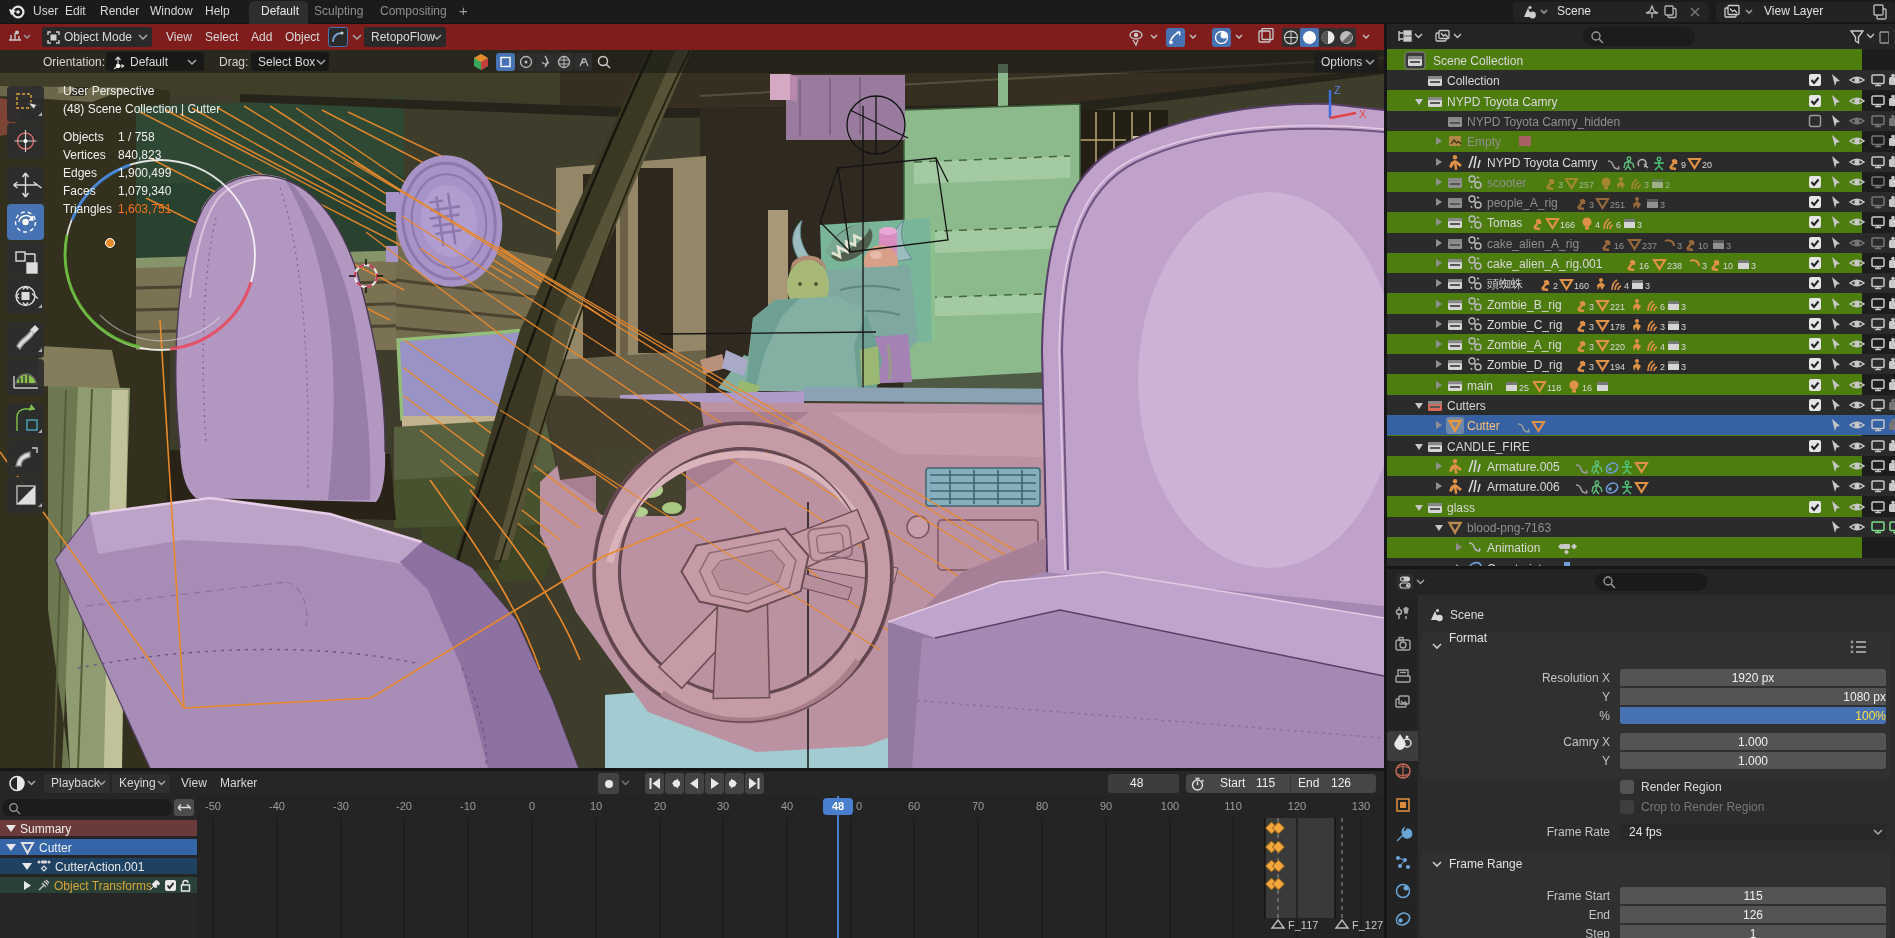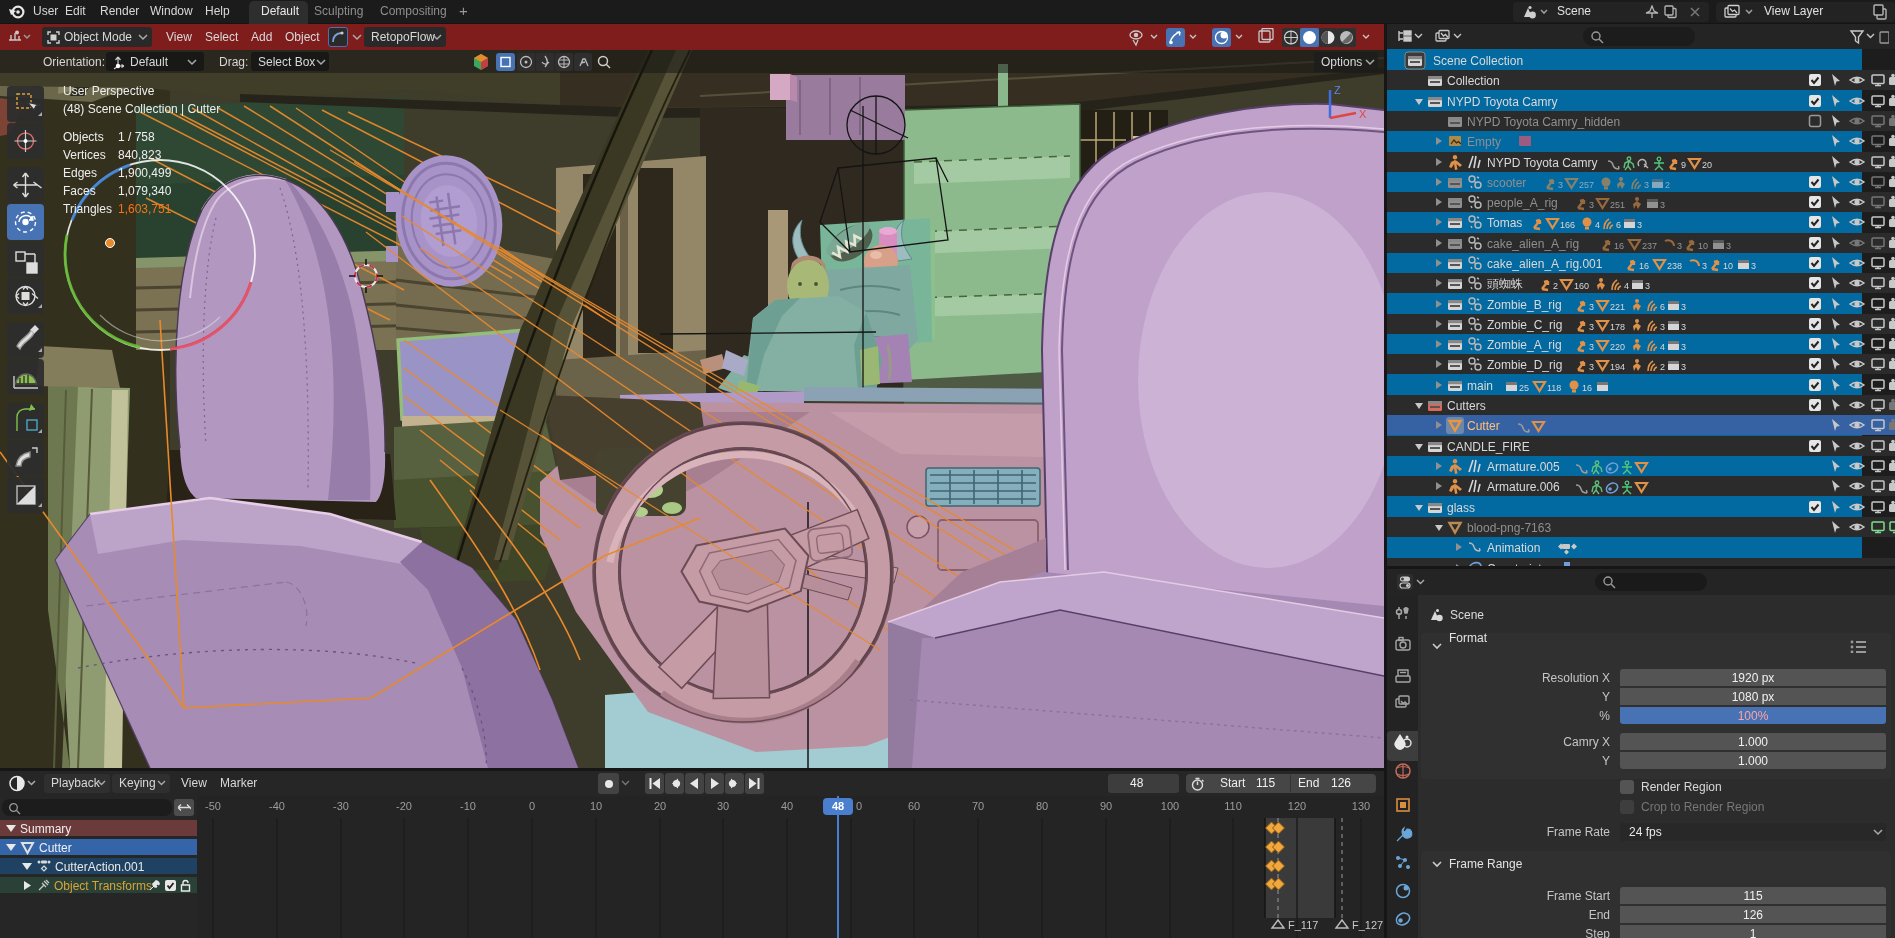--- a/index.html
+++ b/index.html
@@ -528,21 +528,21 @@
       <path d="M10 418 L28 400 l0 18 Z" fill="#ddd" stroke="none"></path>
 </g>
 <g fill="#aaa">
       <path d="M31 30 l4 0 l0 -4 Z"></path>
       <path d="M31 222 l4 0 l0 -4 Z"></path>
       <path d="M31 266 l4 0 l0 -4 Z"></path>
       <path d="M31 347 l4 0 l0 -4 Z"></path>
       <path d="M31 421 l4 0 l0 -4 Z"></path>
     </g>
 </svg>
-<div class="ab" style="left:1387px;top:24px;width:475px;height:545px;background:#0369a1;">
+<div class="ab" style="left:1387px;top:24px;width:475px;height:545px;background:#4d7c0f;">
 <div class="ab" style="left:0;top:0;width:508px;height:25px;background:#242424;"></div>
 <svg class="ab" style="left:9px;top:4px;" width="76" height="17" viewBox="0 0 76 17">
       <g stroke="#c8c8c8" stroke-width="1.4" fill="none">
         <path d="M3 3 v10 M3 5 h4 M3 11 h4"></path>
         <rect x="8" y="3" width="7" height="4" fill="#c8c8c8"></rect>
         <rect x="8" y="9" width="7" height="4" fill="#c8c8c8"></rect>
         <path d="M19 6 l3.5 3.5 L26 6"></path>
       </g>
       <g stroke="#c8c8c8" stroke-width="1.3" fill="none">
         <rect x="40" y="5" width="10" height="8" rx="1"></rect>
@@ -1818,24 +1818,24 @@
         <rect x="7" y="7" width="10" height="2"></rect>
         <circle cx="3" cy="13" r="1.4"></circle>
         <rect x="7" y="12" width="10" height="2"></rect>
       </g>
     </svg>
 <div class="tx" style="left:148px;top:102px;width:75px;text-align:right;color:#c5c5c5;">Resolution X</div>
 <div class="ab" style="left:233px;top:100px;width:266px;height:17px;background:#545454;border-radius:3px 3px 0 0;"></div>
 <div class="tx" style="left:233px;top:102px;width:266px;text-align:center;color:#f0f0f0;">1920 px</div>
 <div class="tx" style="left:148px;top:121px;width:75px;text-align:right;color:#c5c5c5;">Y</div>
 <div class="ab" style="left:233px;top:119px;width:266px;height:17px;background:#545454;"></div>
-<div class="tx" style="left:233px;top:121px;width:266px;text-align:center;color:#f0f0f0;">1080 px</div>
+<div class="tx" style="left:233px;top:121px;width:266px;text-align:right;color:#f0f0f0;">1080 px</div>
 <div class="tx" style="left:148px;top:140px;width:75px;text-align:right;color:#c5c5c5;">%</div>
 <div class="ab" style="left:233px;top:138px;width:266px;height:17px;background:#4772b3;border-radius:0 0 3px 3px;"></div>
-<div class="tx" style="left:233px;top:140px;width:266px;text-align:center;color:#fca5a5;">100%</div>
+<div class="tx" style="left:233px;top:140px;width:266px;text-align:right;color:#fde047;">100%</div>
 <div class="tx" style="left:148px;top:166px;width:75px;text-align:right;color:#c5c5c5;">Camry X</div>
 <div class="ab" style="left:233px;top:164px;width:266px;height:17px;background:#545454;border-radius:3px 3px 0 0;"></div>
 <div class="tx" style="left:233px;top:166px;width:266px;text-align:center;color:#f0f0f0;">1.000</div>
 <div class="tx" style="left:148px;top:185px;width:75px;text-align:right;color:#c5c5c5;">Y</div>
 <div class="ab" style="left:233px;top:183px;width:266px;height:17px;background:#545454;border-radius:0 0 3px 3px;"></div>
 <div class="tx" style="left:233px;top:185px;width:266px;text-align:center;color:#f0f0f0;">1.000</div>
 <div class="ab" style="left:233px;top:211px;width:14px;height:14px;background:#545454;border-radius:3px;"></div>
 <div class="tx" style="left:254px;top:211px;color:#d8d8d8;">Render Region</div>
 <div class="ab" style="left:233px;top:231px;width:14px;height:14px;background:#3e3e3e;border-radius:3px;"></div>
 <div class="tx" style="left:254px;top:231px;color:#777;">Crop to Render Region</div>

